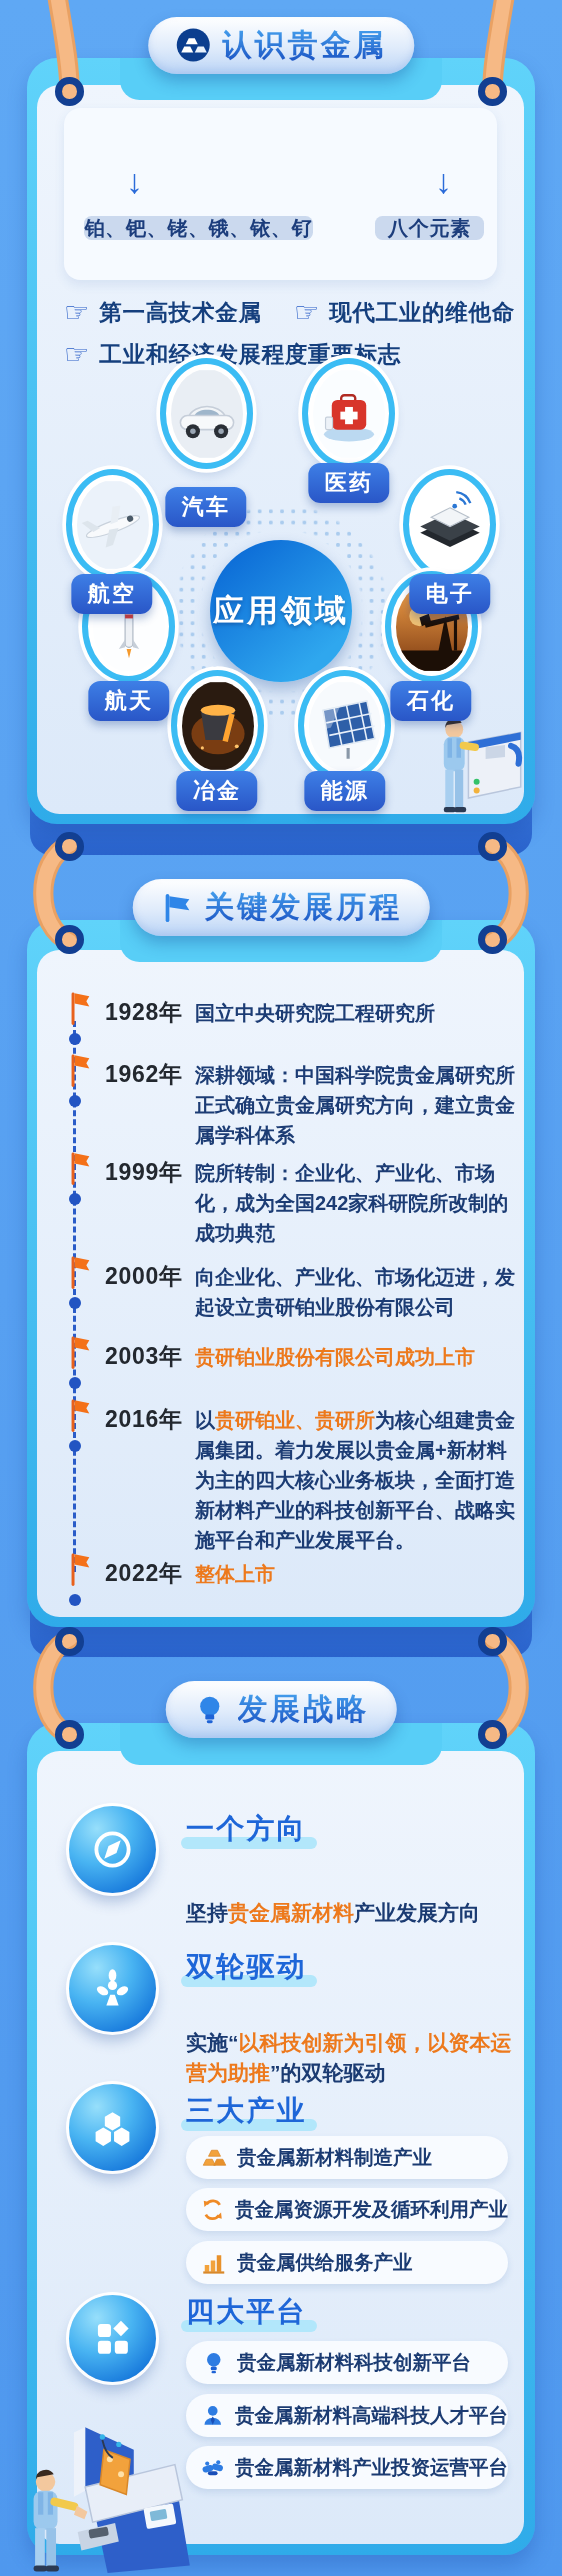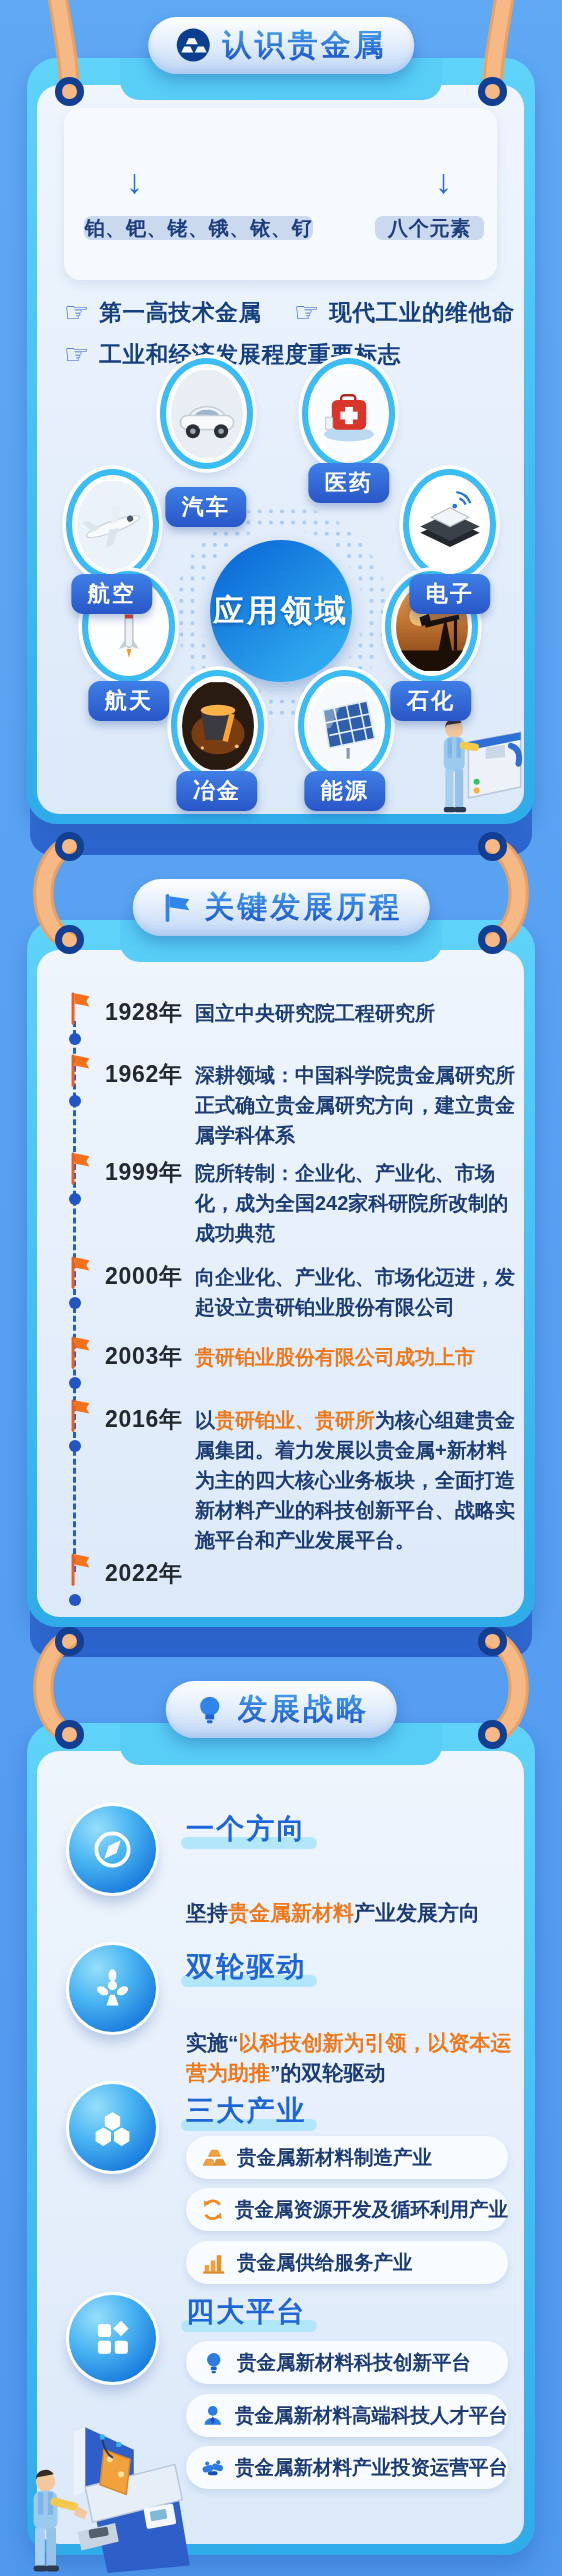--- a/index.html
+++ b/index.html
@@ -371,20 +371,23 @@
   </div>
   <div class="tyear" style="top:1341px;">2003年</div>
   <div class="tdesc" style="top:1342px;">
     <span class="hl">贵研铂业股份有限公司成功上市</span>
   </div>
   <div class="tyear" style="top:1404px;">2016年</div>
   <div class="tdesc" style="top:1405px;">
     <span>以</span><span class="hl">贵研铂业、贵研所</span><span>为核心组建贵金属集团。着力发展以贵金属+新材料为主的四大核心业务板块，全面打造新材料产业的科技创新平台、战略实施平台和产业发展平台。</span>
   </div>
   <div class="tyear" style="top:1558px;">2022年</div>
+  <div class="tdesc" style="top:1559px;">
+    <span class="hl">整体上市</span>
+  </div>
 
   <div class="sphere" style="top:1806px;">
     <svg width="43" height="43" viewBox="0 0 56 56">
       <circle cx="28" cy="28" r="21" fill="none" stroke="#FFF" stroke-width="5"></circle>
       <polygon points="28,12 35,28 28,44 21,28" fill="#FFF" transform="rotate(42 28 28)"></polygon>
     </svg>
   </div>
   <div class="tbar" style="top:1837px;"></div>
   <div class="stitle" style="top:1810px;">一个方向</div>
   <div class="sdesc" style="top:1857px;">

